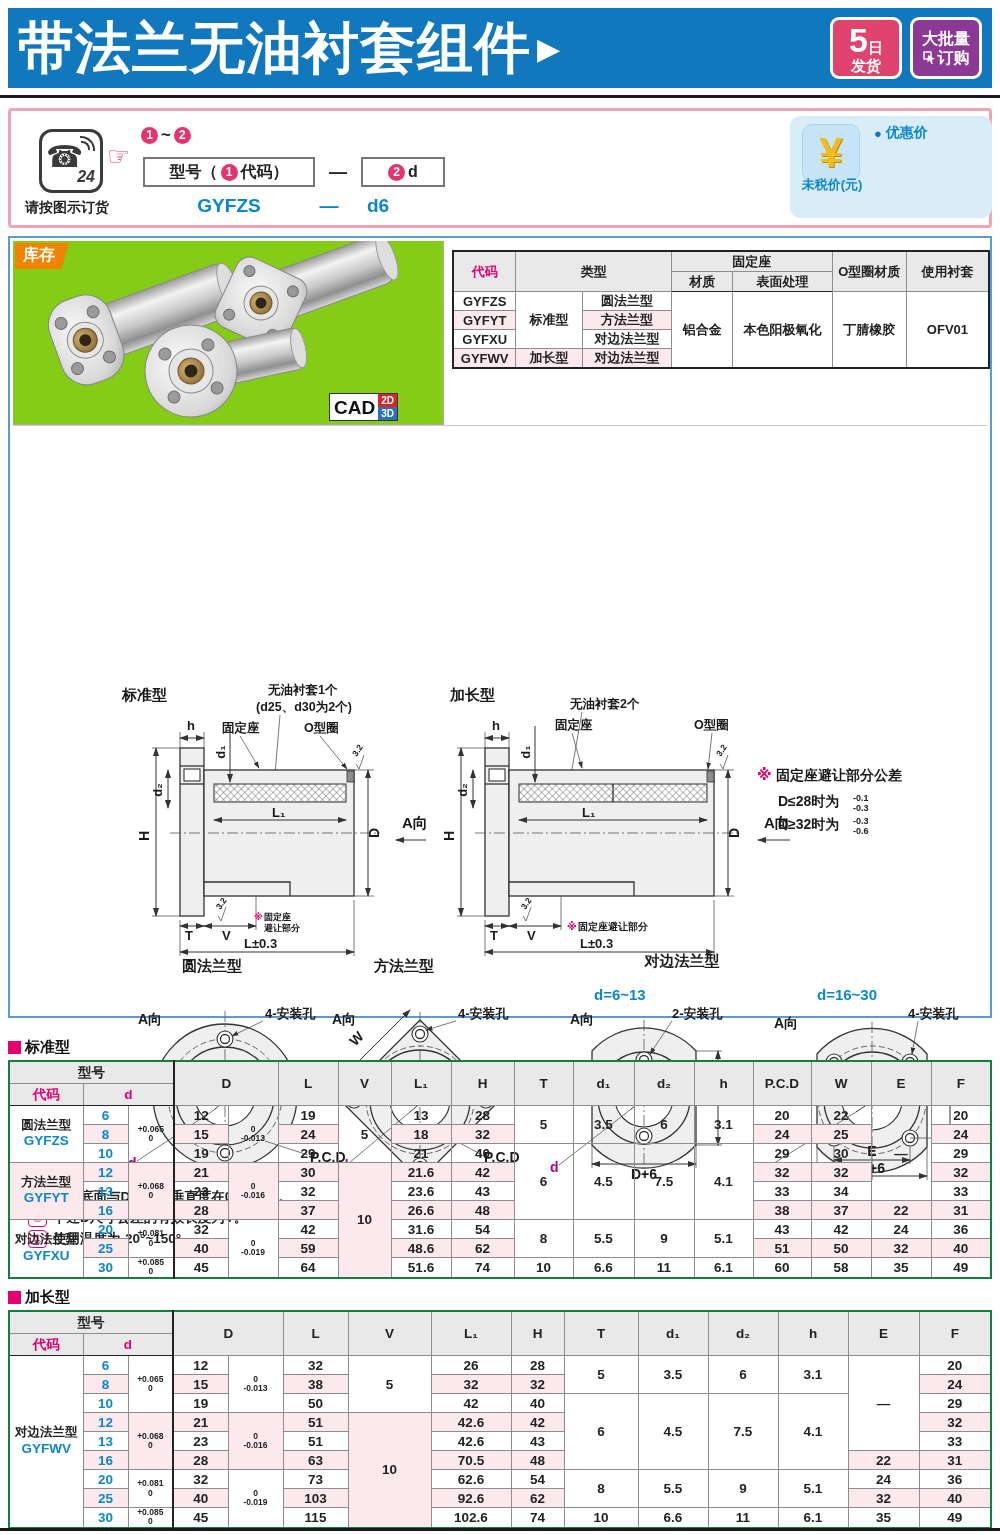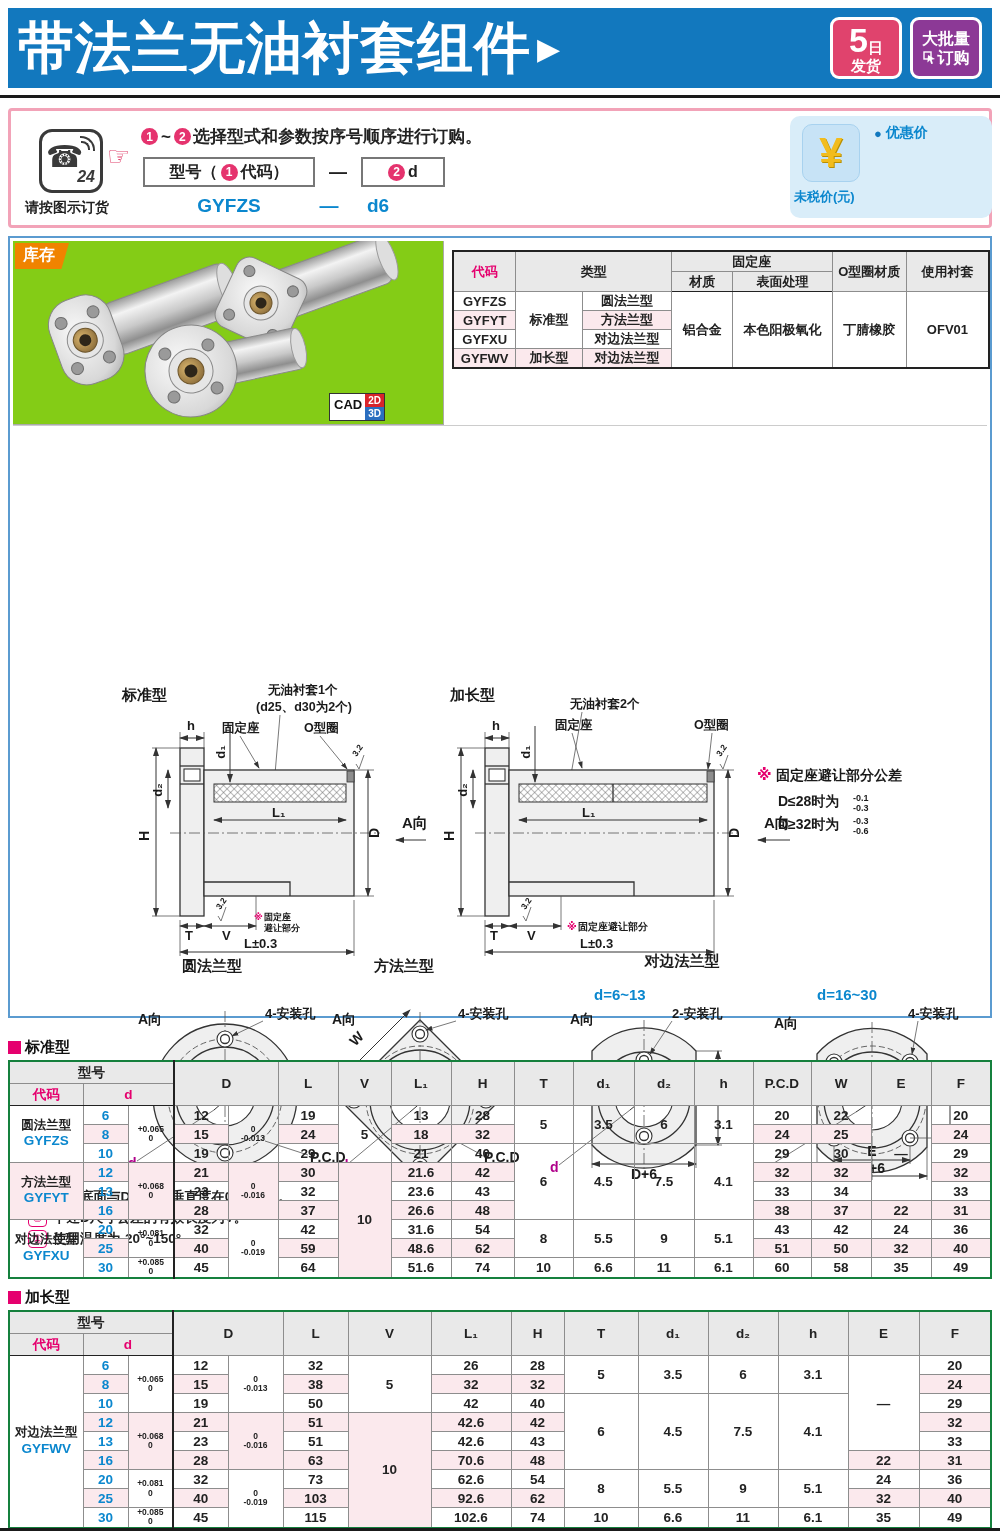--- a/index.html
+++ b/index.html
@@ -43,33 +43,33 @@
   .mbox2{width:84px;}
   .mdash{font-size:18px;font-weight:bold;color:#222;}
   .exrow{left:132px;top:84px;width:270px;display:flex;align-items:center;color:#0b87ce;font-size:19px;font-weight:bold;}
   .ex-code{width:172px;text-align:center;}
   .ex-dash{width:28px;text-align:center;}
   .ex-d{width:70px;text-align:center;}
 
   
   .price-panel{left:790px;top:116px;width:202px;height:102px;background:#d9edf9;border-radius:10px;}
   .yen-icon{left:12px;top:8px;width:56px;height:56px;background:#c7e3f6;border:1px solid #a8d2ef;border-radius:10px;display:flex;align-items:center;justify-content:center;font-size:42px;font-weight:bold;color:#f2bc1d;text-shadow:1px 1px 0 #b98f00;}
-  .price-caption{left:4px;top:72px;width:76px;text-align:left;font-size:13px;font-weight:bold;color:#0b87ce;}
+  .price-caption{left:4px;top:60px;width:76px;text-align:center;font-size:13px;font-weight:bold;color:#0b87ce;}
   .price-title{left:84px;top:8px;font-size:14px;font-weight:bold;color:#0b87ce;display:flex;align-items:center;gap:4px;}
   .price-bullet{color:#1278be;font-size:13px;}
   .price-table{left:84px;top:28px;border-collapse:collapse;background:#fff;}
   .price-table td{border:1px solid #8d8d8d;font-size:12px;font-weight:bold;color:#222;text-align:center;padding:2px 4px;height:16px;}
 
   
   .main-box{left:8px;top:236px;width:984px;height:782px;border:2px solid #5b9bd0;box-sizing:border-box;background:#fff;}
   .photo-box{left:3px;top:3px;width:431px;height:184px;border-right:1px solid #aaa;border-bottom:1px solid #aaa;box-sizing:border-box;background:#84cc16;}
   .top-divider{left:3px;top:187px;width:974px;height:1px;background:#ccc;}
   .stock-badge{left:2px;top:2px;background:#f08300;color:#fff;font-size:16px;font-weight:bold;padding:2px 14px 3px 8px;clip-path:polygon(0 0,100% 0,86% 100%,0 100%);}
   .cad-badge{left:316px;top:152px;display:flex;align-items:stretch;border:1px solid #333;background:#fff;}
-  .cad-txt{font-size:13px;font-weight:bold;color:#111;padding:3px 3px 1px 4px;}
+  .cad-txt{font-size:19px;font-weight:bold;color:#111;padding:3px 3px 1px 4px;}
   .cad-col{display:flex;flex-direction:column;}
   .cad-2d{background:#d9242b;color:#fff;font-size:10px;font-weight:bold;padding:0 3px;line-height:13px;}
   .cad-3d{background:#2b6fc0;color:#fff;font-size:10px;font-weight:bold;padding:0 3px;line-height:13px;}
 
   
   #spec-table{left:442px;top:12px;}
   #spec-table table{border-collapse:collapse;table-layout:fixed;border:2px solid #222;}
   #spec-table th,#spec-table td{border:1px solid #8d8d8d;text-align:center;vertical-align:middle;padding:0;overflow:hidden;}
   #spec-table th{background:#e9e9e9;font-size:13px;font-weight:bold;height:19px;color:#222;}
   #spec-table td{font-size:13px;font-weight:bold;height:18px;color:#222;background:transparent;}
@@ -159,21 +159,20 @@
       <span class="phone-glyph">☎</span>
       <span class="phone-24">24</span>
       <span class="waves"></span>
     </div>
     <div class="abs phone-caption">请按图示订货</div>
     <div class="abs hand">☞</div>
     <div class="abs order-line">
       <span class="cnum">1</span>
       <span class="tilde">~</span>
       <span class="cnum">2</span>
-      <span>选择型式和参数按序号顺序进行订购。</span>
     </div>
     <div class="abs mrow">
       <span class="mbox mbox1">
         <span>型号（</span>
         <span class="cnum">1</span>
         <span>代码）</span>
       </span>
       <span class="mdash">—</span>
       <span class="mbox mbox2">
         <span class="cnum">2</span>
@@ -938,21 +937,21 @@
             <td>23</td>
             <td>51</td>
             <td>42.6</td>
             <td>43</td>
             <td>33</td>
           </tr>
           <tr>
             <td class="dval">16</td>
             <td>28</td>
             <td>63</td>
-            <td>70.6</td>
+            <td>70.5</td>
             <td>48</td>
             <td>22</td>
             <td>31</td>
           </tr>
           <tr>
             <td class="dval">20</td>
             <td rowspan="2" class="tol bR">
               <div class="">+0.081</div>
               <div class="">0</div>
             </td>

